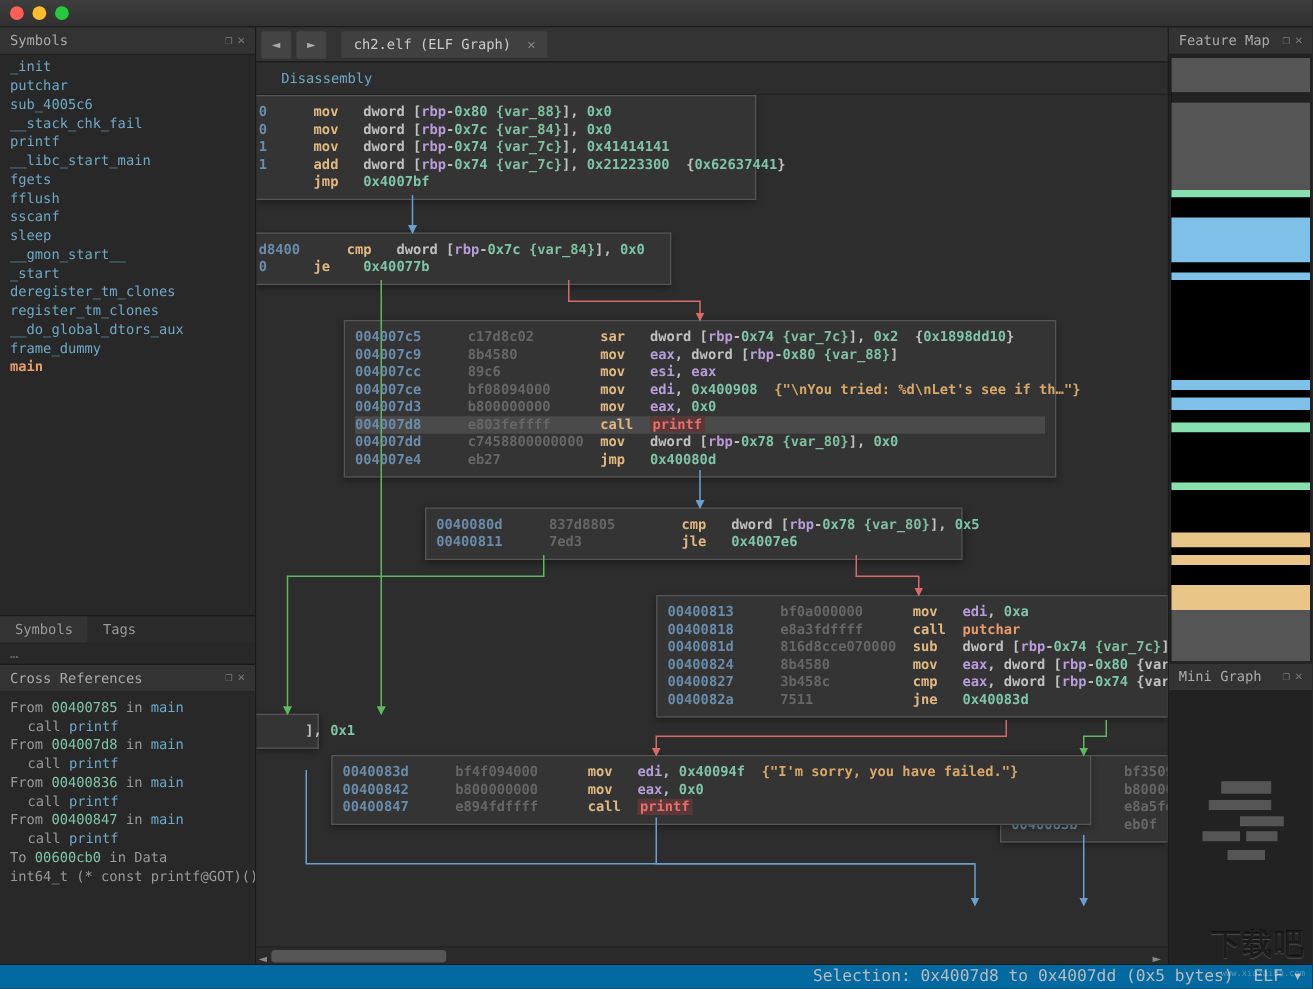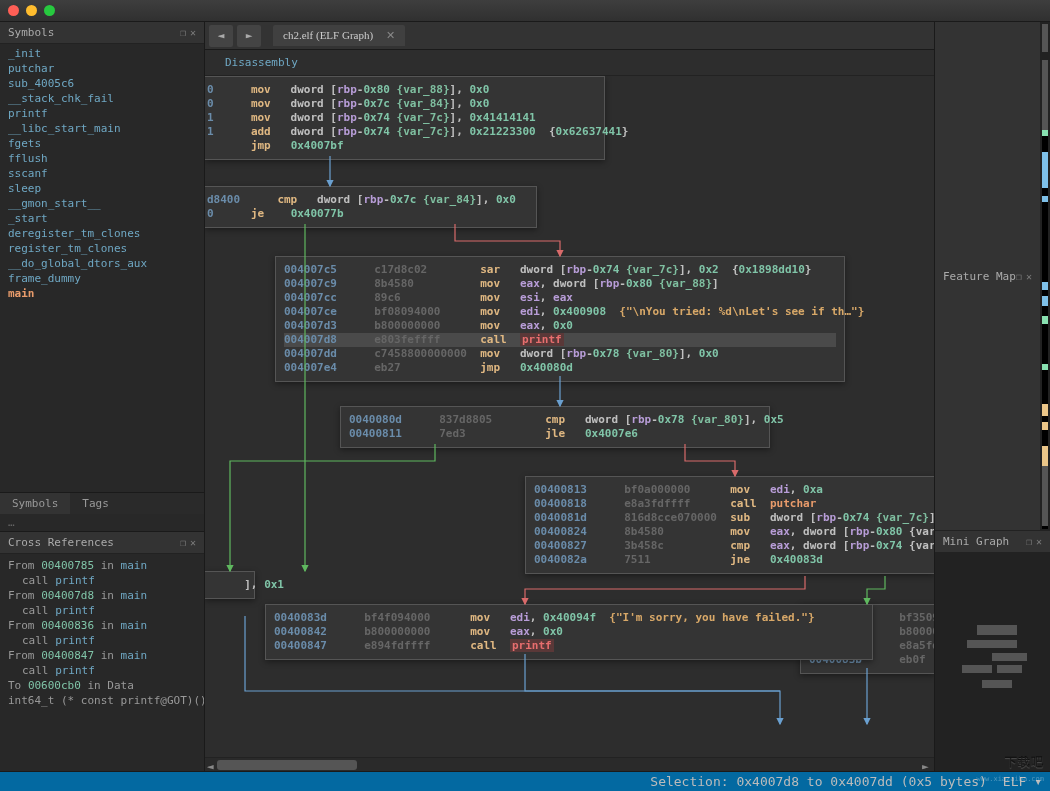--- a/index.html
+++ b/index.html
@@ -31,21 +31,21 @@
 .xrefs { height: 240px; border-top: 1px solid #1a1a1a; display: flex; flex-direction: column; }
 .xref-body { flex: 1; overflow: auto; padding: 4px 6px; }
 .xref-line { padding: 1px 2px; white-space: nowrap; color: #999; }
 .xref-line .addr { color: #80c5a8; }
 .xref-line .fn { color: #6fa8c4; }
 .xref-ind { padding-left: 16px; }
 
 .center { flex: 1; display: flex; flex-direction: column; background: #2d2d2d; position: relative; }
 .toolbar { height: 28px; background: #333; display: flex; align-items: center; border-bottom: 1px solid #1a1a1a; }
 .tbtn { width: 24px; height: 22px; background: #444; margin-left: 4px; display: flex; align-items: center; justify-content: center; color: #aaa; border-radius: 2px; cursor: pointer; }
-.filetab { margin-left: 12px; padding: 4px 10px; background: #404040; color: #ccc; display: flex; align-items: flex-start; gap: 13px; border-radius: 2px 2px 0 0; font-family: Liberation Serif, serif; }
+.filetab { margin-left: 12px; padding: 4px 10px; background: #404040; color: #ccc; display: flex; align-items: flex-start; gap: 13px; border-radius: 2px 2px 0 0; }
 .filetab .x { color: #888; cursor: pointer; }
 
 .sig-bar { padding: 6px 20px; color: #aaa; display: flex; justify-content: space-between; border-bottom: 1px solid #222; }
 .sig-bar .type { color: #8d9e8c; }
 .sig-bar .fname { color: #e89b6b; }
 .sig-bar .link { color: #6fa8c4; }
 
 .graph { flex: 1; position: relative; overflow: hidden; background: #2d2d2d; }
 .node { position: absolute; background: #343434; border: 1px solid #555; padding: 6px 8px; font-size: 11px; line-height: 14px; white-space: pre; box-shadow: 0 2px 6px rgba(0,0,0,0.4); font-weight: bold; }
 .node.cut-left { border-left: none; padding-left: 2px; }
@@ -61,29 +61,29 @@
 
 svg.edges { position: absolute; top: 0; left: 0; width: 100%; height: 100%; pointer-events: none; }
 .edge-true { stroke: #5fb85f; fill: none; stroke-width: 1.2; }
 .edge-false { stroke: #d86a6a; fill: none; stroke-width: 1.2; }
 .edge-un { stroke: #6aa0d0; fill: none; stroke-width: 1.2; }
 .scrollbar-h { position: absolute; bottom: 0; left: 0; right: 0; height: 14px; background: #2a2a2a; border-top: 1px solid #222; }
 .sb-thumb { position: absolute; height: 10px; top: 2px; left: 12px; width: 140px; background: #555; border-radius: 3px; }
 .sb-arrow { position: absolute; top: 2px; width: 10px; height: 10px; color: #888; }
 
 .right { width: 116px; background: #222; border-left: 1px solid #1a1a1a; display: flex; flex-direction: column; }
-.feature-map { flex: 1; display: flex; flex-direction: row; }
+.feature-map { flex: 1; display: flex; flex-direction: column; }
 .fmap { flex: 1; background: #000; position: relative; margin: 2px; overflow: hidden; }
 .stripe { position: absolute; left: 0; right: 0; }
 .minigraph { height: 240px; }
 .minigraph-body { flex: 1; background: #2a2a2a; position: relative; margin: 2px; }
 .mg-node { position: absolute; background: #555; }
 
 .statusbar { height: 20px; background: #0369a1; color: #bbb; display: flex; align-items: center; justify-content: flex-end; padding: 0 8px; gap: 16px; border-top: 1px solid #1a1a1a; font-size: 13px; }
-.watermark { position: absolute; right: 6px; bottom: 20px; font-family: sans-serif; font-size: 12px; font-weight: bold; color: rgba(0,0,0,0.6); text-shadow: 0 1px 1px rgba(255,255,255,0.2); letter-spacing: 1px; pointer-events: none; }
+.watermark { position: absolute; right: 6px; bottom: 20px; font-family: sans-serif; font-size: 24px; font-weight: bold; color: rgba(0,0,0,0.6); text-shadow: 0 1px 1px rgba(255,255,255,0.2); letter-spacing: 1px; pointer-events: none; }
 .watermark-sub { position: absolute; right: 6px; bottom: 8px; font-size: 7px; color: rgba(255,255,255,0.3); pointer-events: none; }
 </style>
 </head>
 <body>
 
 <div class="titlebar">
   <div class="traffic">
     <div class="dot close"></div>
     <div class="dot min"></div>
     <div class="dot max"></div>

